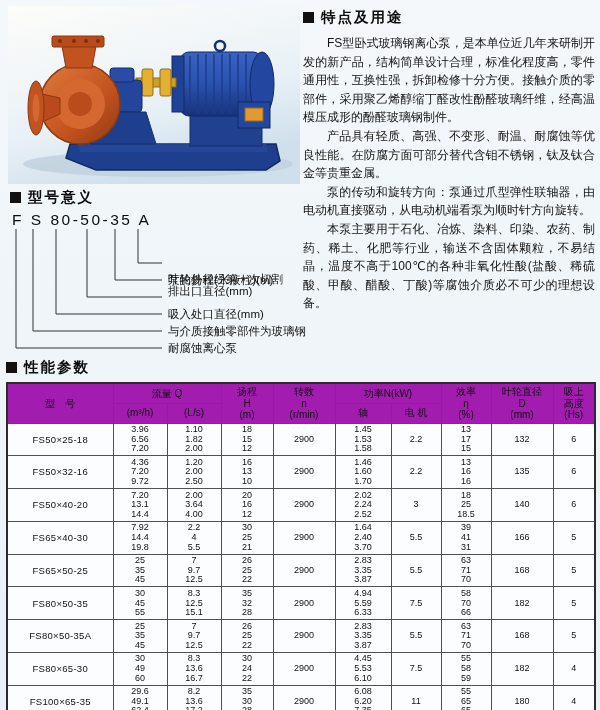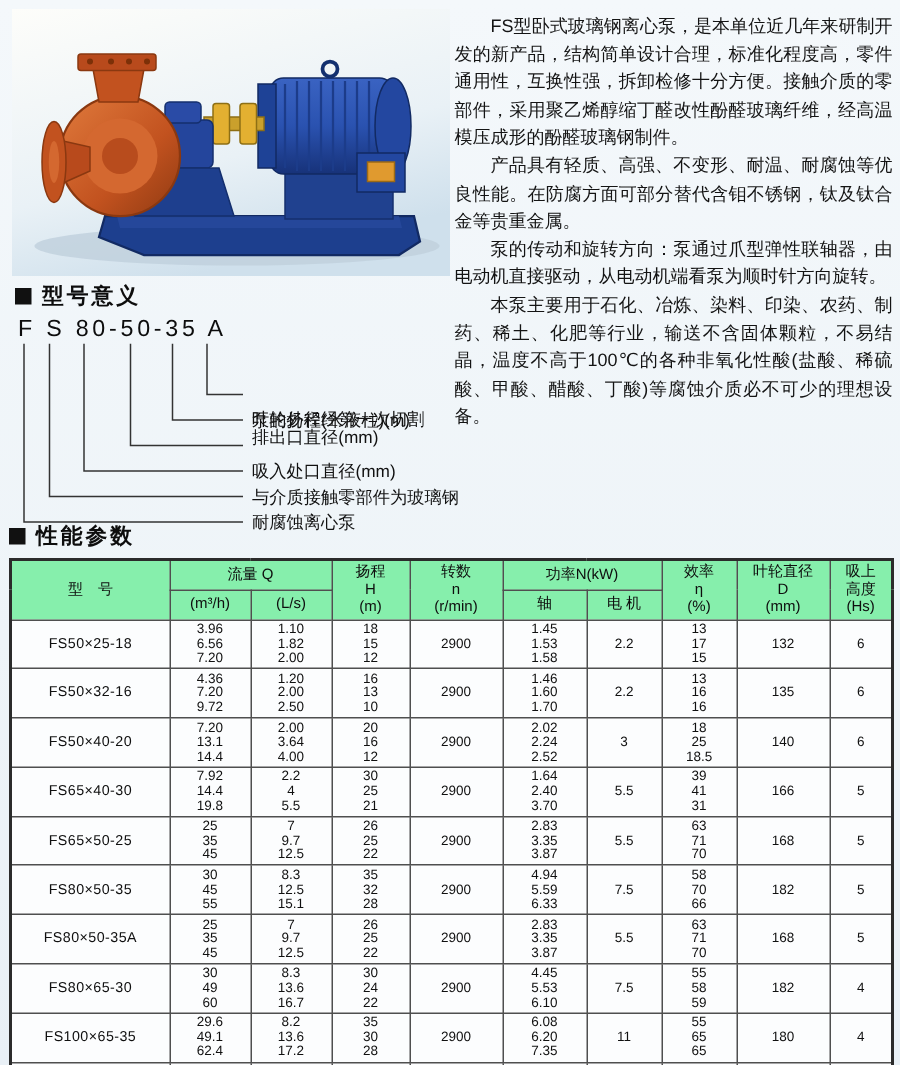--- a/index.html
+++ b/index.html
@@ -39,33 +39,33 @@
     margin-left:2px;
   }
   .mm-diagram { position:relative; width:292px; height:128px; }
   .mm-lines { position:absolute; left:0; top:0; }
   .mm-label {
     position:absolute; left:158px; font-size:11.5px; color:#111; white-space:nowrap;
   }
 
   
   .performance { position:absolute; left:6px; top:348px; width:588px; }
-  .performance .section-heading { margin-bottom:5px; }
+  .performance .section-heading { margin-bottom:5px;margin-top:10px; }
   table.perf {
     width:588px; border-collapse:collapse; table-layout:fixed;
     background:#fcfdfe;
     border:2px solid #2b2b2b;
   }
   table.perf th, table.perf td {
     border:1px solid #4f4f4f;
     text-align:center; vertical-align:middle;
     white-space:pre-line;
   }
   table.perf thead th {
-    background:#86efac; font-weight:normal;
+    background:#a21caf; font-weight:normal;
     font-size:10px; line-height:11.5px; padding:2px 1px; color:#0e0e0e;
   }
   table.perf tbody td {
     font-size:9px; line-height:9.6px; padding:1.5px 1px; color:#101010;
   }
   table.perf tbody td.model-cell { font-size:9.5px; letter-spacing:0.3px; }
 </style>
 </head>
 <body>
 
@@ -136,20 +136,24 @@
       <circle cx="78" cy="35" r="2" fill="#7c3008"></circle>
         <circle cx="90" cy="35" r="2" fill="#7c3008"></circle>
 
       <path d="M34,88 L52,92 L52,108 L34,116 Z" fill="#b84a1c" stroke="#8a3810"></path>
       <ellipse cx="28" cy="102" rx="8" ry="27" fill="#c2521f" stroke="#8a3810"></ellipse>
       <ellipse cx="28" cy="102" rx="3.5" ry="14" fill="#d46830"></ellipse>
     </svg>
   </div>
 
   <div class="features">
+    <div class="section-heading">
+      <span class="bullet-square"></span>
+      <span class="title">特点及用途</span>
+    </div>
     <p>FS型卧式玻璃钢离心泵，是本单位近几年来研制开发的新产品，结构简单设计合理，标准化程度高，零件通用性，互换性强，拆卸检修十分方便。接触介质的零部件，采用聚乙烯醇缩丁醛改性酚醛玻璃纤维，经高温模压成形的酚醛玻璃钢制件。</p>
     <p>产品具有轻质、高强、不变形、耐温、耐腐蚀等优良性能。在防腐方面可部分替代含钼不锈钢，钛及钛合金等贵重金属。</p>
     <p>泵的传动和旋转方向：泵通过爪型弹性联轴器，由电动机直接驱动，从电动机端看泵为顺时针方向旋转。</p>
     <p>本泵主要用于石化、冶炼、染料、印染、农药、制药、稀土、化肥等行业，输送不含固体颗粒，不易结晶，温度不高于100℃的各种非氧化性酸(盐酸、稀硫酸、甲酸、醋酸、丁酸)等腐蚀介质必不可少的理想设备。</p>
   </div>
 
   <div class="model-meaning">
     <div class="section-heading">
       <span class="bullet-square"></span>
       <span class="title">型号意义</span>

